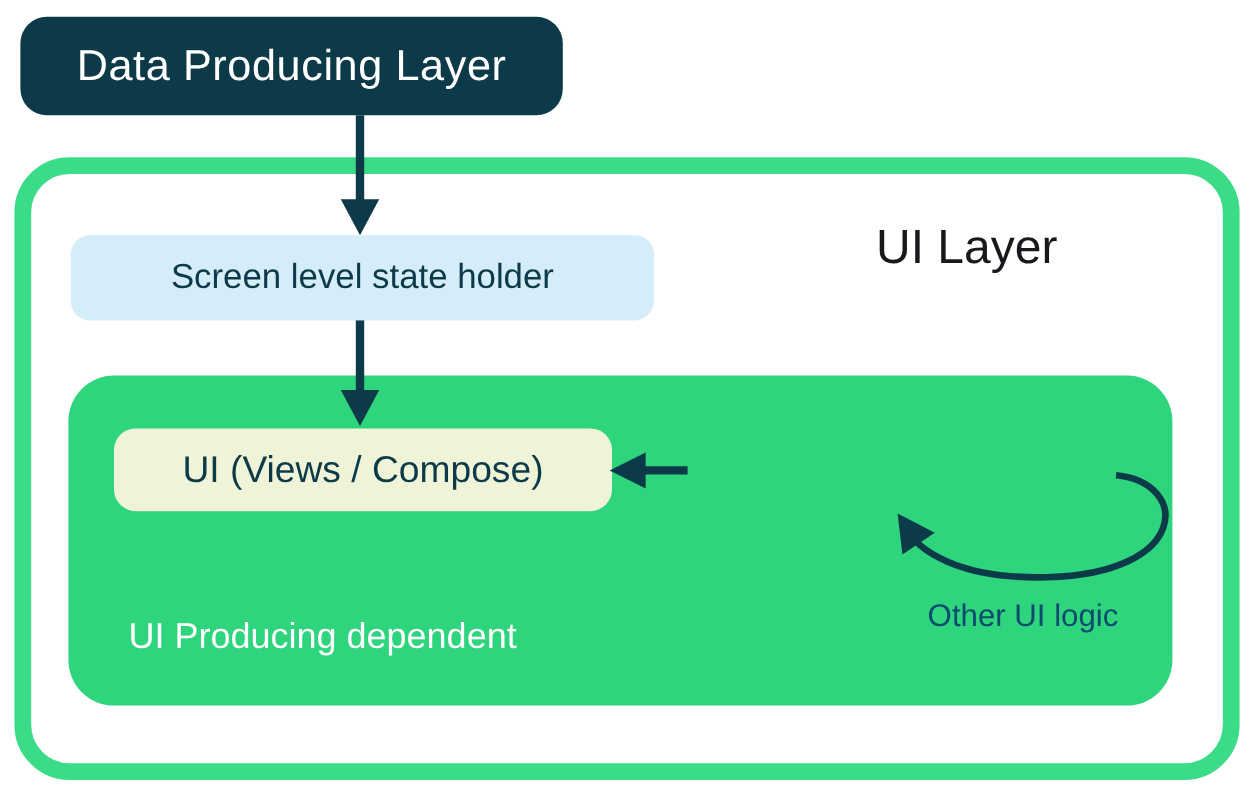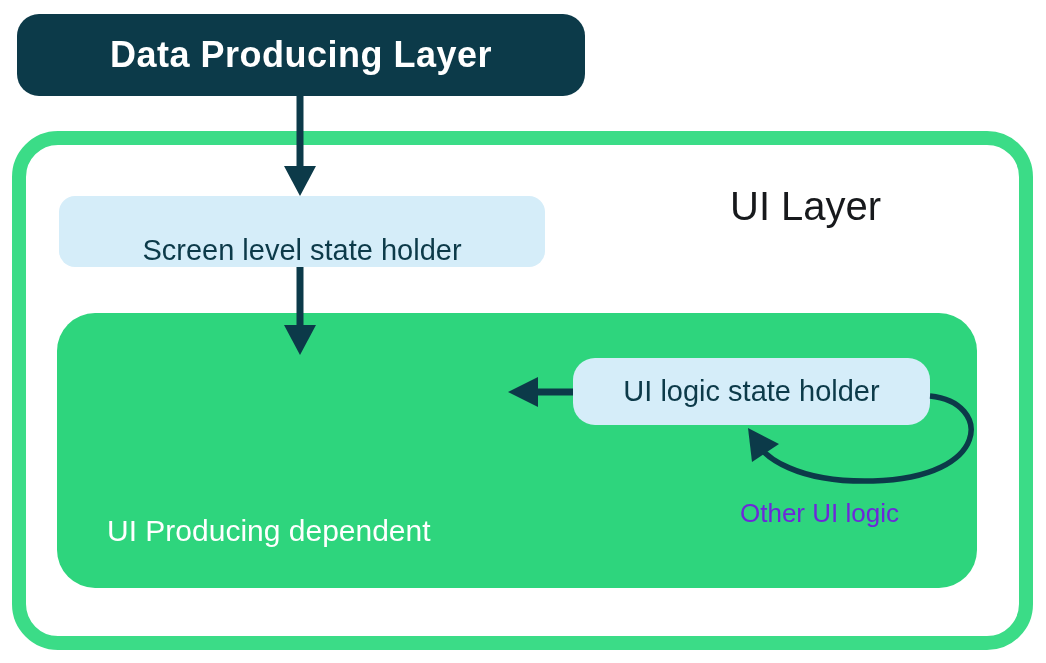--- a/index.html
+++ b/index.html
@@ -2,53 +2,53 @@
 <html><head>
 <meta charset="utf-8">
 <style>
   html,body{margin:0;padding:0;background:#ffffff;}
   .canvas{
     position:relative;width:1046px;height:663px;background:#ffffff;
     font-family:"Liberation Sans",sans-serif;overflow:hidden;
   }
   .box{position:absolute;display:flex;align-items:center;justify-content:center;box-sizing:border-box;text-align:center;}
   .dark-box{
-    left:17px;top:14px;width:568px;height:82px;background:#0c3a49;
-    border-radius:22px;color:#ffffff;font-size:36px;letter-spacing:.5px;font-weight:bold;
+    left:17px;top:14px;width:452px;height:82px;background:#0c3a49;
+    border-radius:22px;color:#ffffff;font-size:36px;letter-spacing:.5px;
   }
   .outer-box{
     position:absolute;left:12px;top:131px;width:1021px;height:519px;
     border:14px solid #3bdc87;border-radius:46px;background:#ffffff;box-sizing:border-box;
   }
   .ui-layer-title{
     position:absolute;left:730px;top:184px;width:260px;text-align:left;
     font-size:40px;color:#17191c;
   }
   .blue1{
     left:59px;top:196px;width:486px;height:71px;background:#d5edf9;
-    border-radius:16px;color:#0c3a49;font-size:29px;align-items:flex-end;
+    border-radius:16px;color:#0c3a49;font-size:29px;
   }
   .inner-green{
     position:absolute;left:57px;top:313px;width:920px;height:275px;
     background:#2ed57d;border-radius:38px;
   }
   .cream{
     left:95px;top:357px;width:415px;height:69px;background:#eff4d8;
     border-radius:18px;color:#0c3a49;font-size:31px;
   }
   .blue2{
     left:573px;top:358px;width:357px;height:67px;background:#d5edf9;
     border-radius:22px;color:#0c3a49;font-size:29px;
   }
   .lifecycle-label{
     position:absolute;left:107px;top:514px;color:#ffffff;font-size:30px;
   }
   .other-note{
-    position:absolute;left:740px;top:497px;width:225px;text-align:left;
-    color:#6d28d9;font-size:26px;line-height:32px;
+    position:absolute;left:740px;top:497px;width:225px;text-align:center;
+    color:#0c4a6e;font-size:26px;line-height:32px;
   }
   svg.arrows{position:absolute;left:0;top:0;pointer-events:none;}
 </style>
 </head>
 <body>
 
 <div class="canvas">
 
   <div class="box dark-box">
     <span>Data Producing Layer</span>
@@ -57,24 +57,24 @@
   <div class="outer-box"></div>
 
   <div class="ui-layer-title">UI Layer</div>
 
   <div class="box blue1">
     <span>Screen level state holder</span>
   </div>
 
   <div class="inner-green"></div>
 
+  <div class="box cream">
+    <span>UI (Views / Compose)</span>
+  </div>
 
-  <div class="box blue2">
-    <span>UI logic state holder</span>
-  </div>
 
   <div class="lifecycle-label">UI Producing dependent</div>
 
   <div class="other-note">
     <div>Other UI logic</div>
   </div>
 
   <svg class="arrows" width="1046" height="663" viewBox="0 0 1046 663">
 
     <g>

